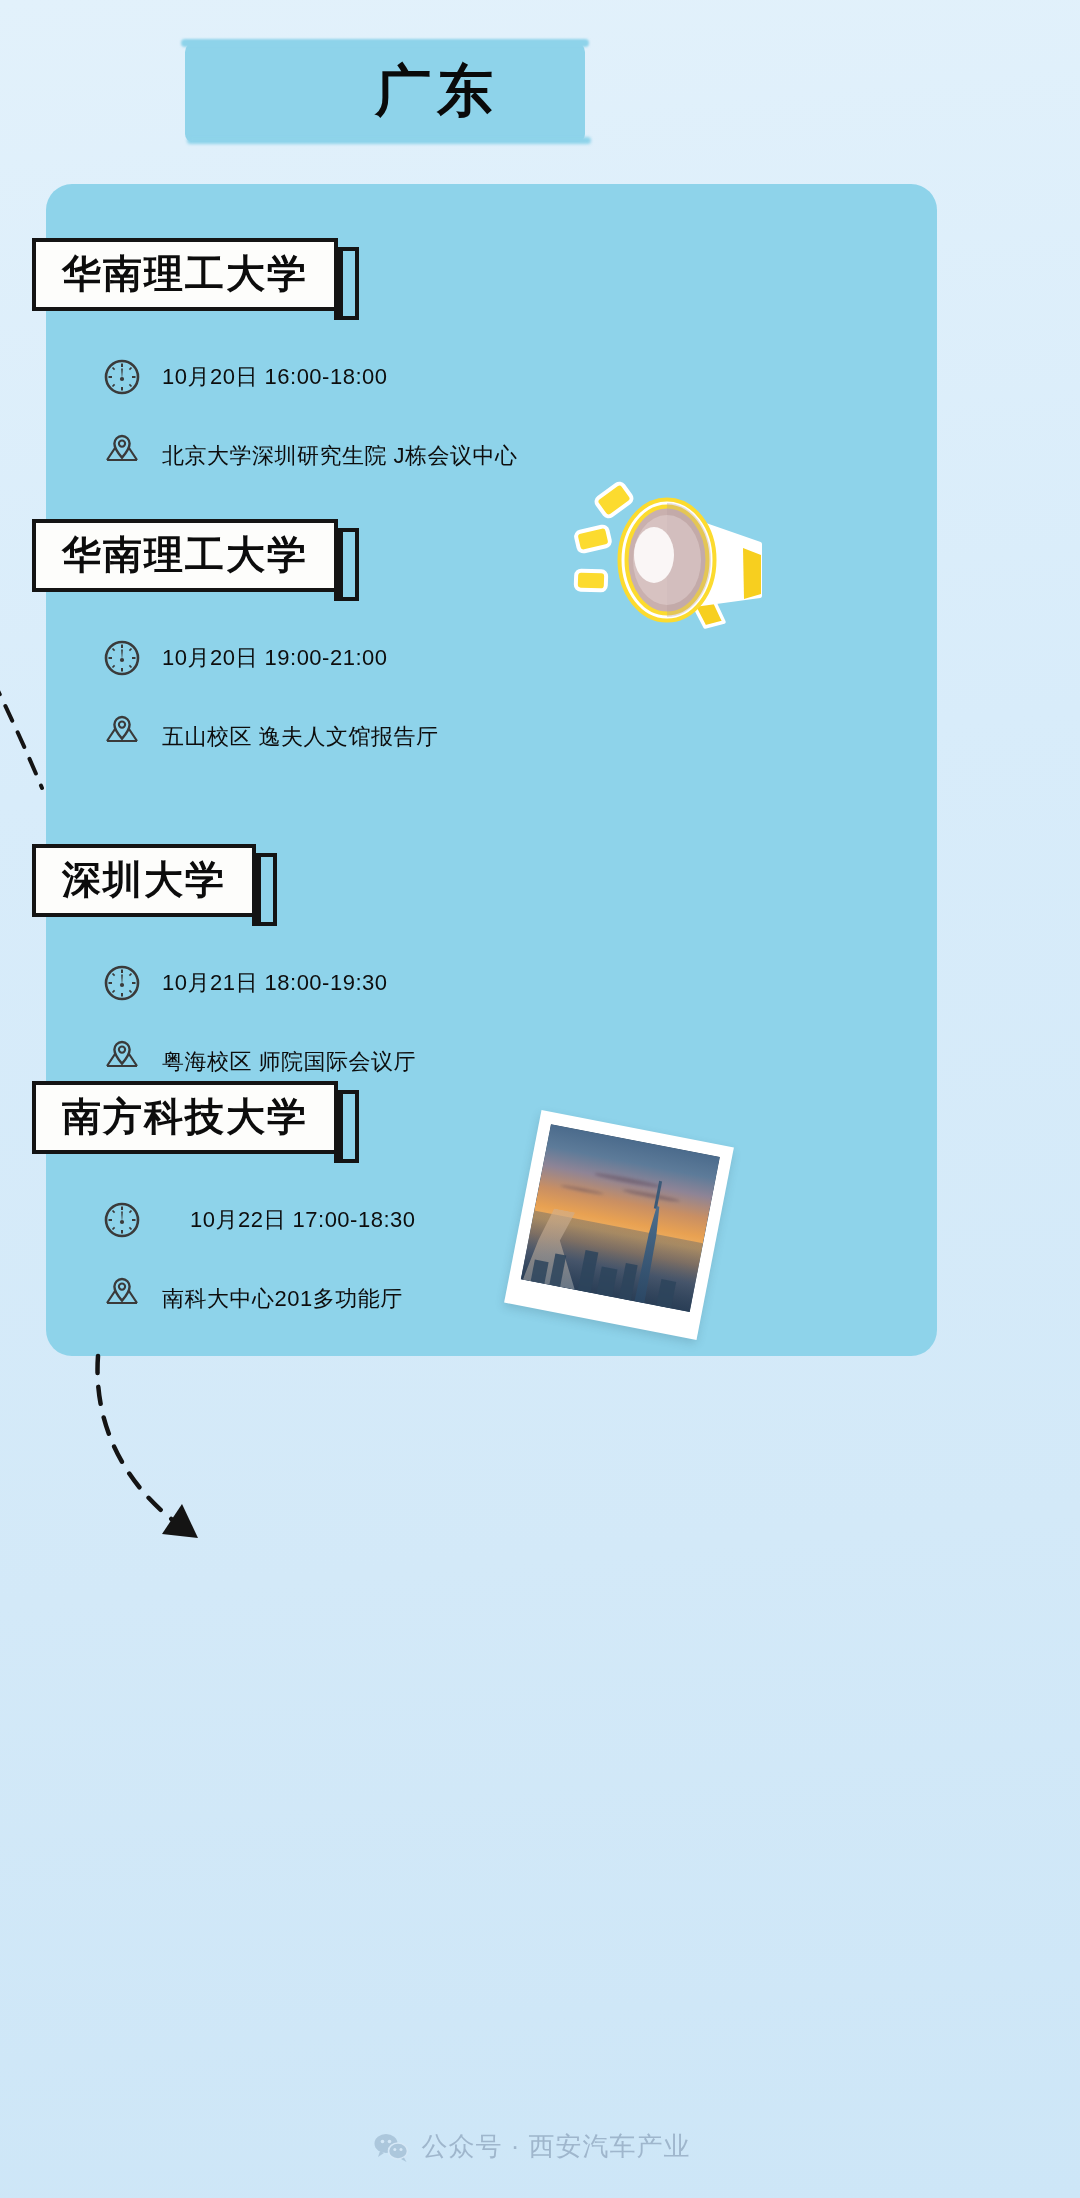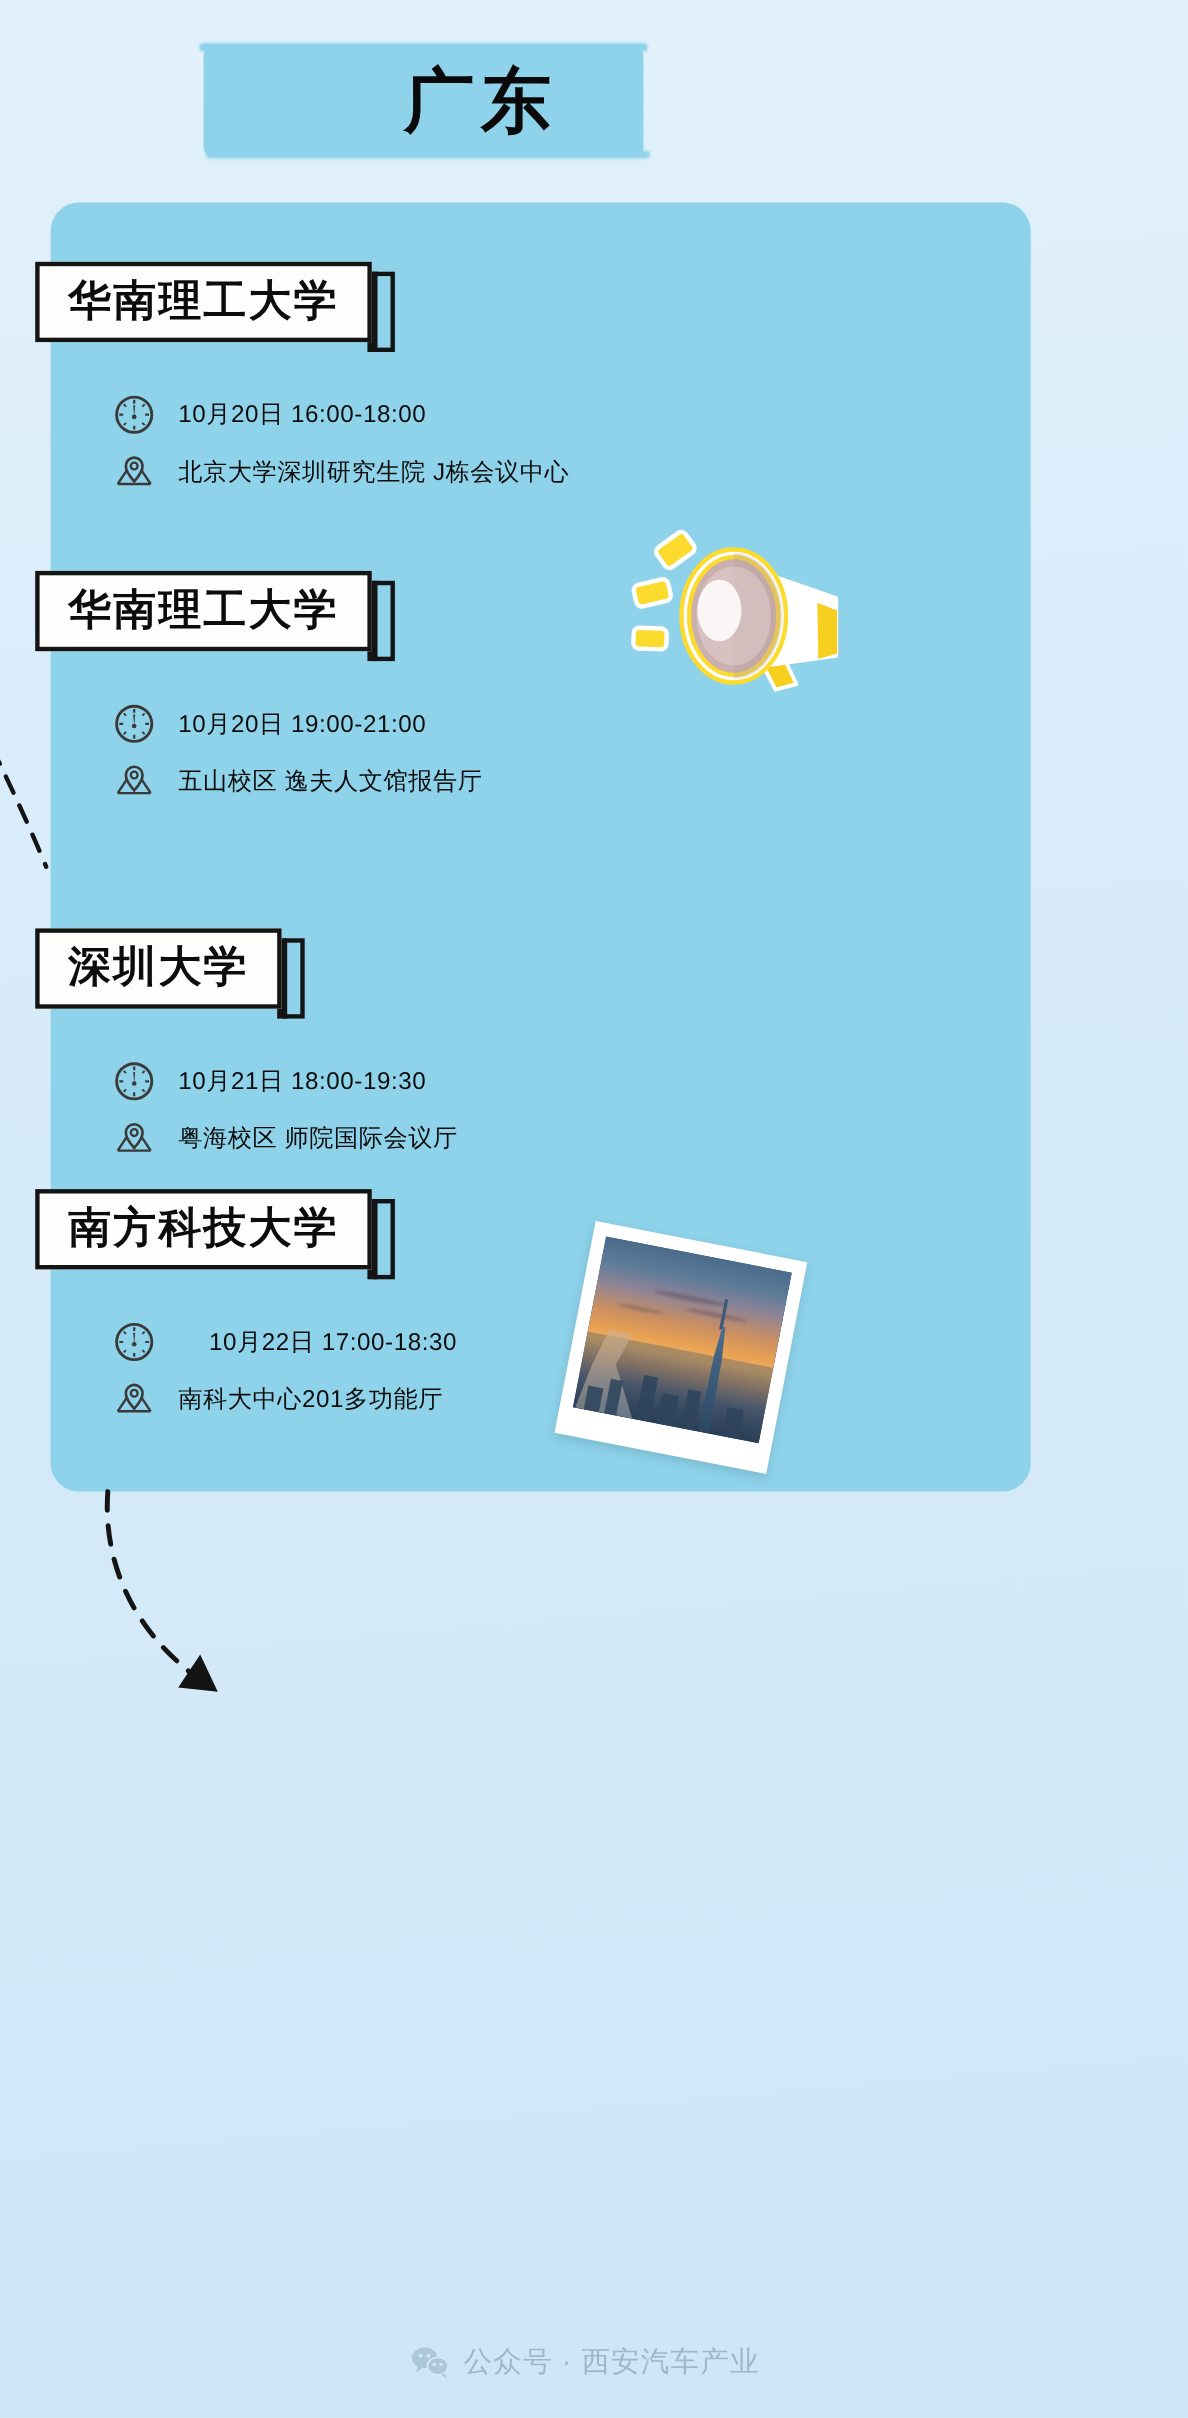--- a/index.html
+++ b/index.html
@@ -30,21 +30,21 @@
   }
   #title-banner::after {
     content:"";
     position:absolute; left:2px; right:-6px; bottom:-2px; height:7px;
     background:#8ed3ea;
     border-radius:6px;
     filter:blur(1.4px);
   }
   #title-text {
     position:relative; z-index:2;
-    font-size:64px; font-weight:bold; color:#0a0a0a;
+    font-size:56px; font-weight:bold; color:#0a0a0a;
     letter-spacing:6px;
     transform:translateX(52px);
     font-family:"Liberation Sans","DejaVu Sans",sans-serif;
   }
 
   
   #main-panel {
     position:absolute;
     left:46px; top:184px;
     width:891px; height:1172px;
@@ -86,21 +86,21 @@
     position:absolute; z-index:2;
     top:9px; right:-5px;
     width:9px; height:100%;
     background:#141414;
   }
 
   .info-row {
     display:flex; align-items:center;
     margin-left:100px;
   }
-  .info-row + .info-row { margin-top:8px; }
+  .info-row + .info-row { margin-top:28px;align-items:flex-end; }
   .info-icon {
     width:44px; height:44px;
     flex:0 0 44px;
     margin-right:18px;
     display:flex; align-items:center; justify-content:center;
   }
   .info-text {
     font-size:22px; color:#0d0d0d; letter-spacing:0.5px;
     white-space:nowrap;
     font-family:"Liberation Sans","DejaVu Sans",sans-serif;

